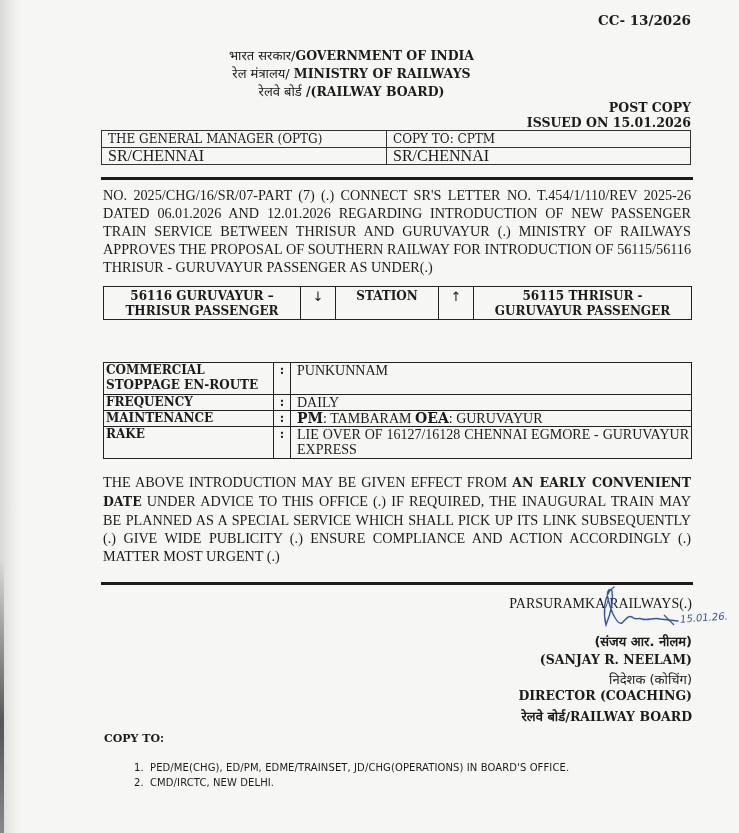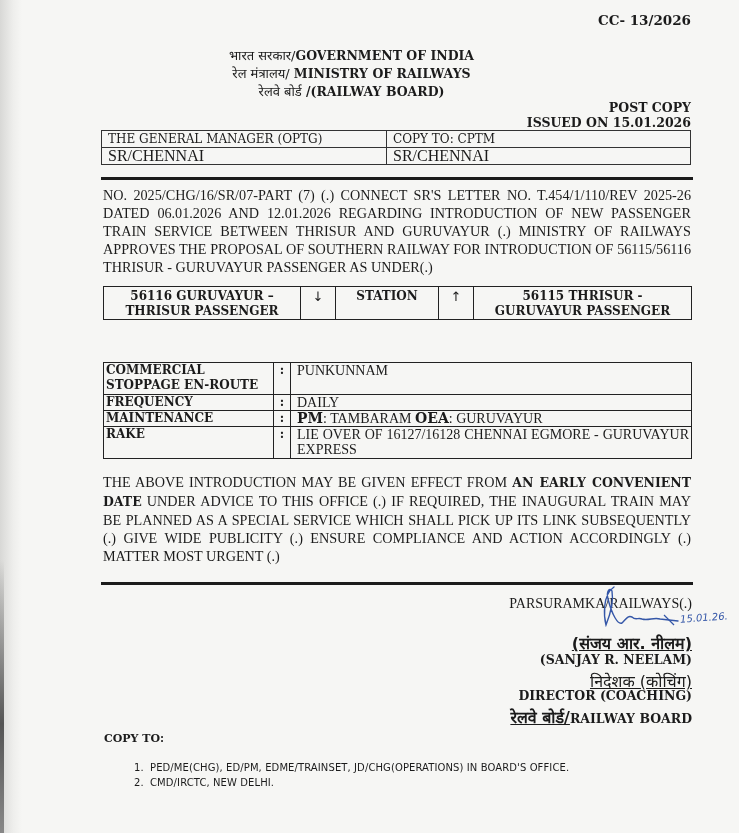--- a/index.html
+++ b/index.html
@@ -60,21 +60,21 @@
   .info-table .val { font-family: "Liberation Serif", serif; padding-left: 6px; }
   .info-table .val b { font-family: "DejaVu Serif", serif; font-weight: bold; font-size: 14px; }
   .rake-val { text-align: justify; text-align-last: left; }
 
   .parsuramka { position: absolute; right: 47px; top: 564px; font-family: "Liberation Serif", serif; font-size: 14px; margin-top: 32px; }
 
   .signature { position: absolute; left: 592px; top: 585px; width: 150px; height: 55px; }
   .sign-date { position: absolute; left: 680px; top: 612px; font-family: "DejaVu Sans", sans-serif; font-size: 10px; color: #3557a8; font-style: italic; transform: rotate(-4deg); }
 
   .sig-block { position: absolute; right: 47px; text-align: right; }
-  .sig-hi { font-family: "DejaVu Sans", sans-serif; font-weight: bold; font-size: 16px; text-decoration: underline; }
+  .sig-hi { font-family: "DejaVu Sans", sans-serif; font-weight: bold; font-size: 13px; }
   .sig-en { font-family: "DejaVu Serif", serif; font-weight: bold; font-size: 12.5px; }
   .s1 { top: 632px; }
   .s2 { top: 652px; }
   .s3 { top: 670px; }
   .s4 { top: 688px; }
   .s5 { top: 706px; }
 
   .copy-to-title { position: absolute; left: 104px; top: 732px; font-family: "DejaVu Serif", serif; font-weight: bold; font-size: 11px; }
   .copy-list { position: absolute; left: 118px; top: 744px; margin: 16px; padding: 0; list-style: none; font-family: "DejaVu Sans", sans-serif; font-size: 10px; line-height: 15px; letter-spacing: 0.1px; }
   .copy-list li { margin: 0; }

